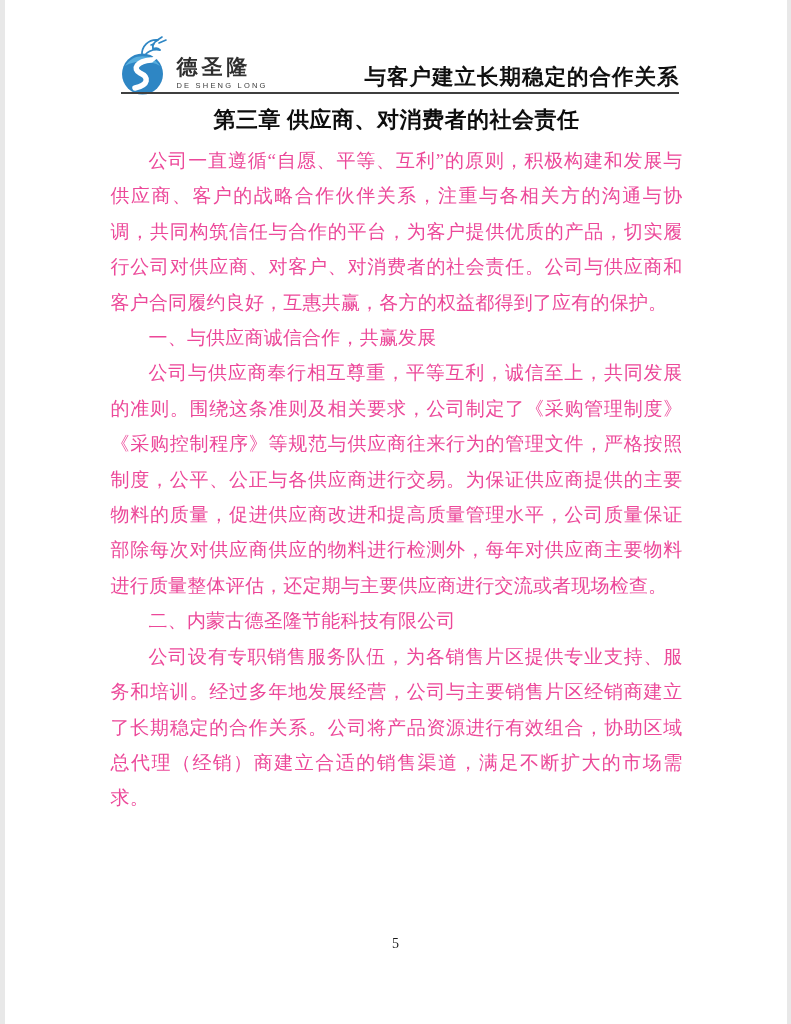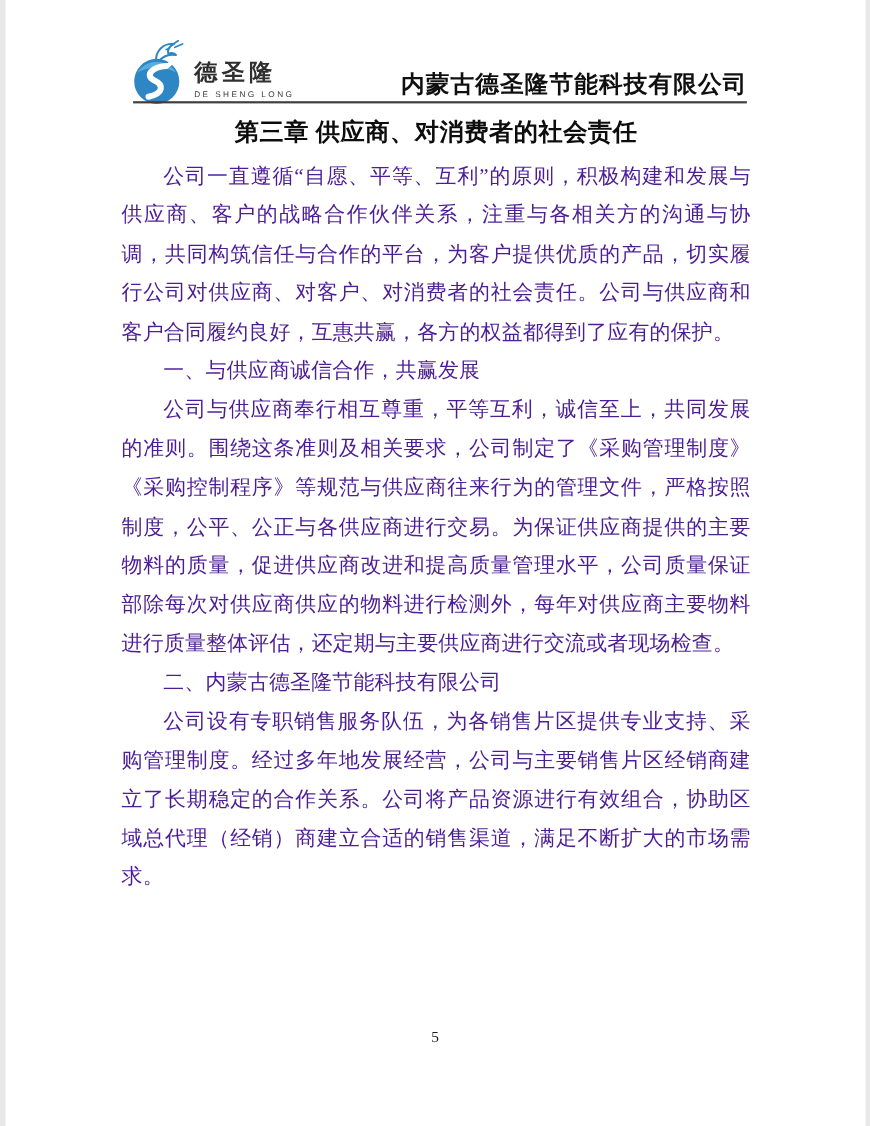--- a/index.html
+++ b/index.html
@@ -53,21 +53,21 @@
     letter-spacing: 0.5px;
     line-height: 32px;
     margin-bottom: 7px;
   }
   .block {
     font-size: 19px;
     line-height: 35.4px;
     text-align: justify;
     text-justify: inter-ideograph;
     text-indent: 2em;
-    color: #4c1d95;
+    color: #ec4899;
     letter-spacing: 0.2px;
   }
 
   
   .footer {
     position: absolute; top: 936px; left: 0; right: 0;
     text-align: center;
     font-size: 14px; color: #1a1a1a;
   }
 </style>
@@ -88,32 +88,32 @@
         <path d="M4 30 A20.5 20.5 0 0 1 39 30 C30 24 13 24 4 30 Z" fill="#57aede"></path>
 
         <path d="M30 24 C16 25 11 33 19 37 C28 41 28 49 14 52" fill="none" stroke="#ffffff" stroke-width="5.5" stroke-linecap="round"></path>
         <path d="M30 24 C33 23 35 21 35 19" fill="none" stroke="#ffffff" stroke-width="4" stroke-linecap="round"></path>
       </svg>
       <div class="logo-text">
         <div class="logo-cn">德圣隆</div>
         <div class="logo-en">DE SHENG LONG</div>
       </div>
     </div>
-    <div class="company-name">内蒙古德圣隆节能科技有限公司</div>
+    <div class="company-name">与客户建立长期稳定的合作关系</div>
     <div class="header-rule"></div>
   </div>
 
   <div class="content">
     <div class="chapter-title">第三章 供应商、对消费者的社会责任</div>
     <div>
         <p class="block para">公司一直遵循“自愿、平等、互利”的原则，积极构建和发展与供应商、客户的战略合作伙伴关系，注重与各相关方的沟通与协调，共同构筑信任与合作的平台，为客户提供优质的产品，切实履行公司对供应商、对客户、对消费者的社会责任。公司与供应商和客户合同履约良好，互惠共赢，各方的权益都得到了应有的保护。</p>
         <p class="block heading">一、与供应商诚信合作，共赢发展</p>
         <p class="block para">公司与供应商奉行相互尊重，平等互利，诚信至上，共同发展的准则。围绕这条准则及相关要求，公司制定了《采购管理制度》《采购控制程序》等规范与供应商往来行为的管理文件，严格按照制度，公平、公正与各供应商进行交易。为保证供应商提供的主要物料的质量，促进供应商改进和提高质量管理水平，公司质量保证部除每次对供应商供应的物料进行检测外，每年对供应商主要物料进行质量整体评估，还定期与主要供应商进行交流或者现场检查。</p>
         <p class="block heading">二、内蒙古德圣隆节能科技有限公司</p>
-        <p class="block para">公司设有专职销售服务队伍，为各销售片区提供专业支持、采购管理制度。经过多年地发展经营，公司与主要销售片区经销商建立了长期稳定的合作关系。公司将产品资源进行有效组合，协助区域总代理（经销）商建立合适的销售渠道，满足不断扩大的市场需求。</p>
+        <p class="block para">公司设有专职销售服务队伍，为各销售片区提供专业支持、服务和培训。经过多年地发展经营，公司与主要销售片区经销商建立了长期稳定的合作关系。公司将产品资源进行有效组合，协助区域总代理（经销）商建立合适的销售渠道，满足不断扩大的市场需求。</p>
       </div>
   </div>
 
   <div class="footer">
     <span>5</span>
   </div>
 
 </div>
 
 </body></html>

